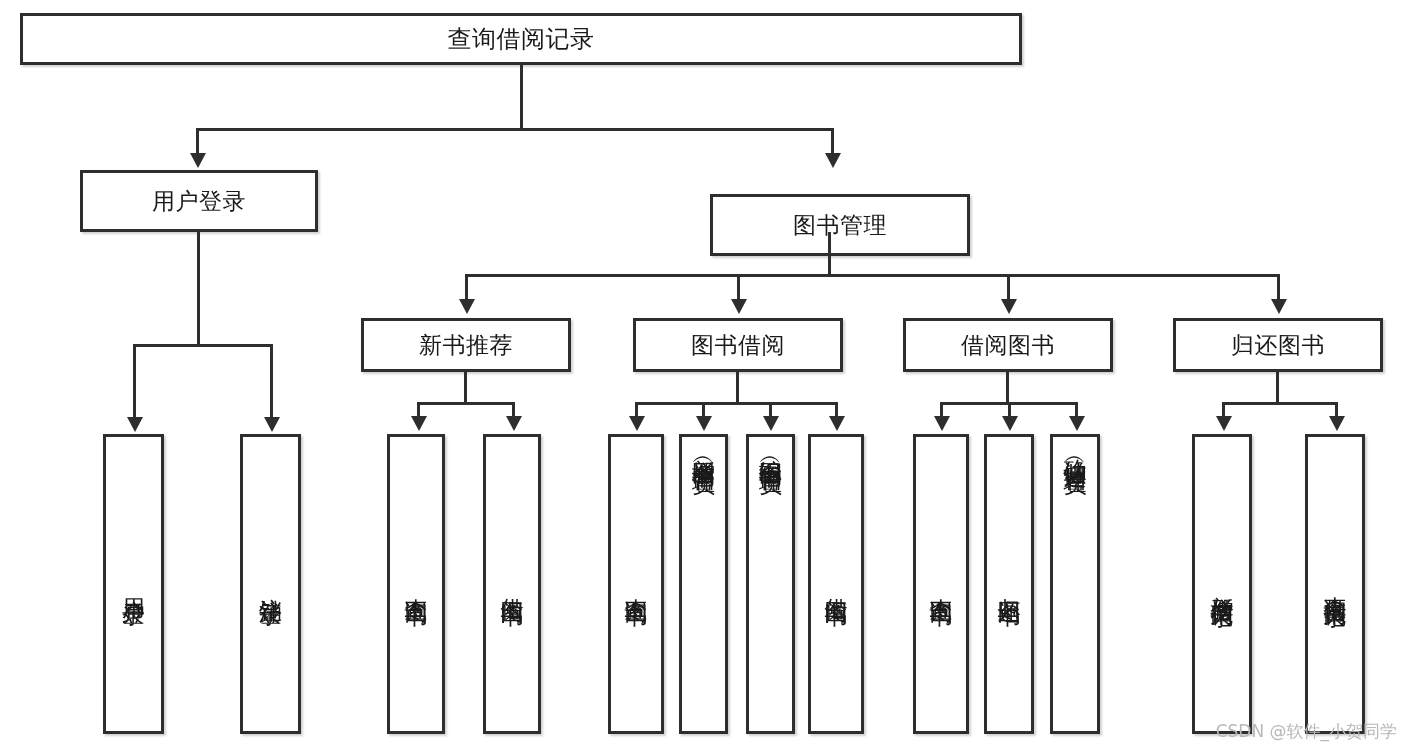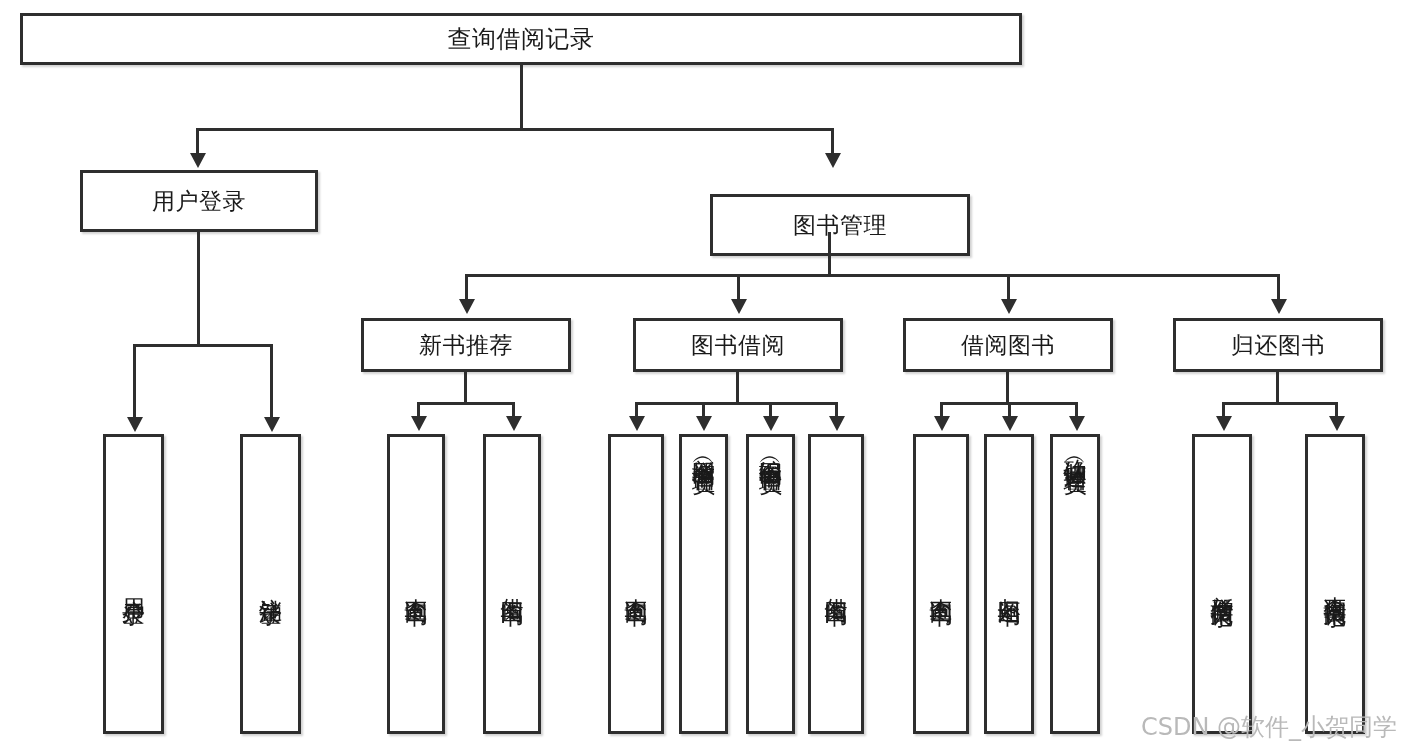--- a/index.html
+++ b/index.html
@@ -79,21 +79,21 @@
     border-left: 8px solid transparent;
     border-right: 8px solid transparent;
     border-top: 15px solid #2e2e2e;
   }
 
   
   .watermark {
     position: absolute;
     right: 8px;
     bottom: 4px;
-    font-size: 24px;
+    font-size: 17px;
     color: #b9b9b9;
     white-space: nowrap;
     pointer-events: none;
   }
 </style>
 </head>
 <body>
 
 <div id="canvas">
 

